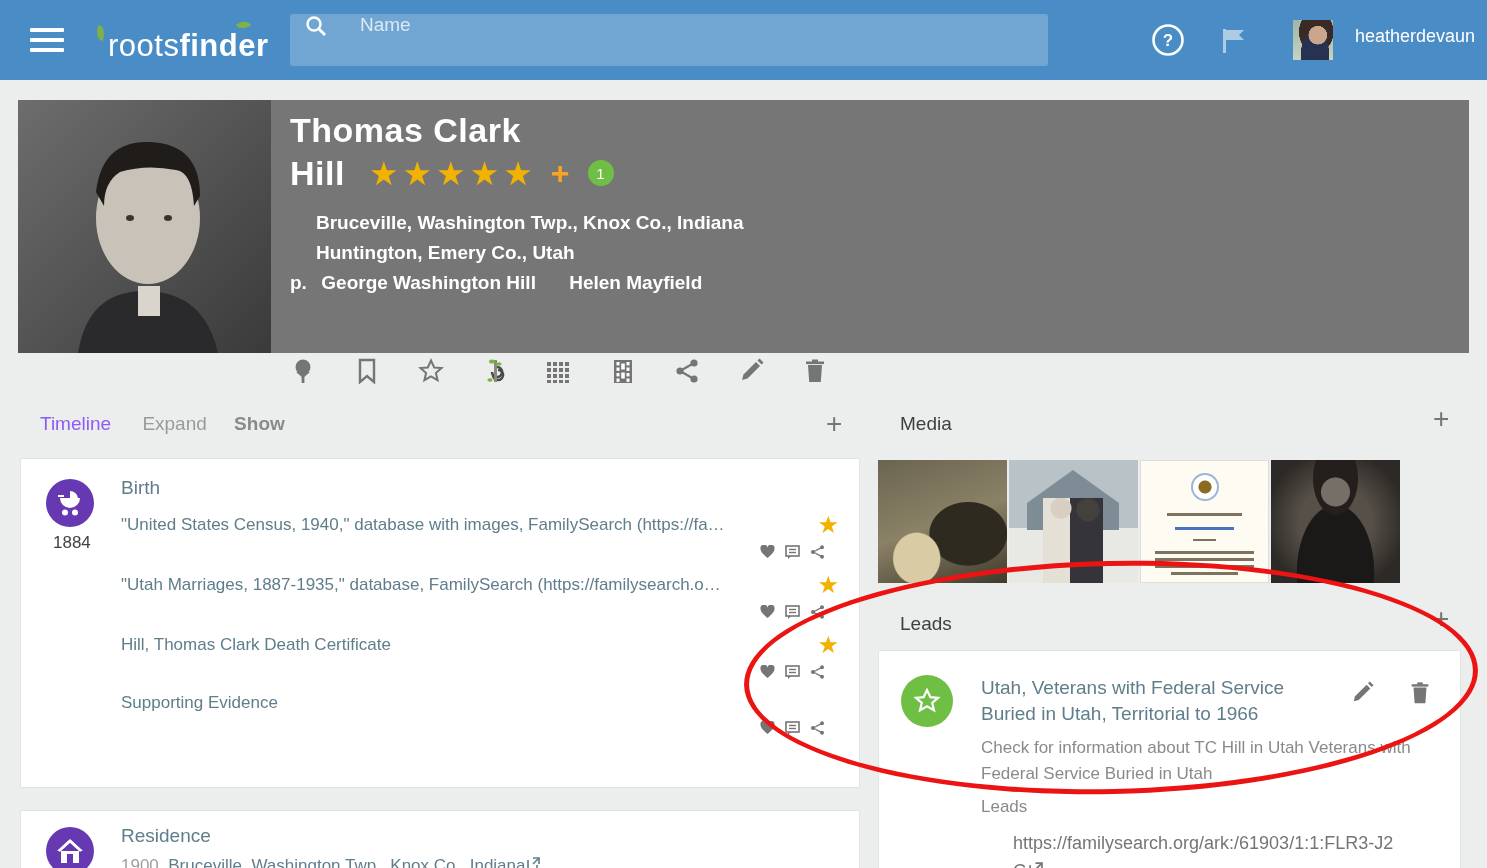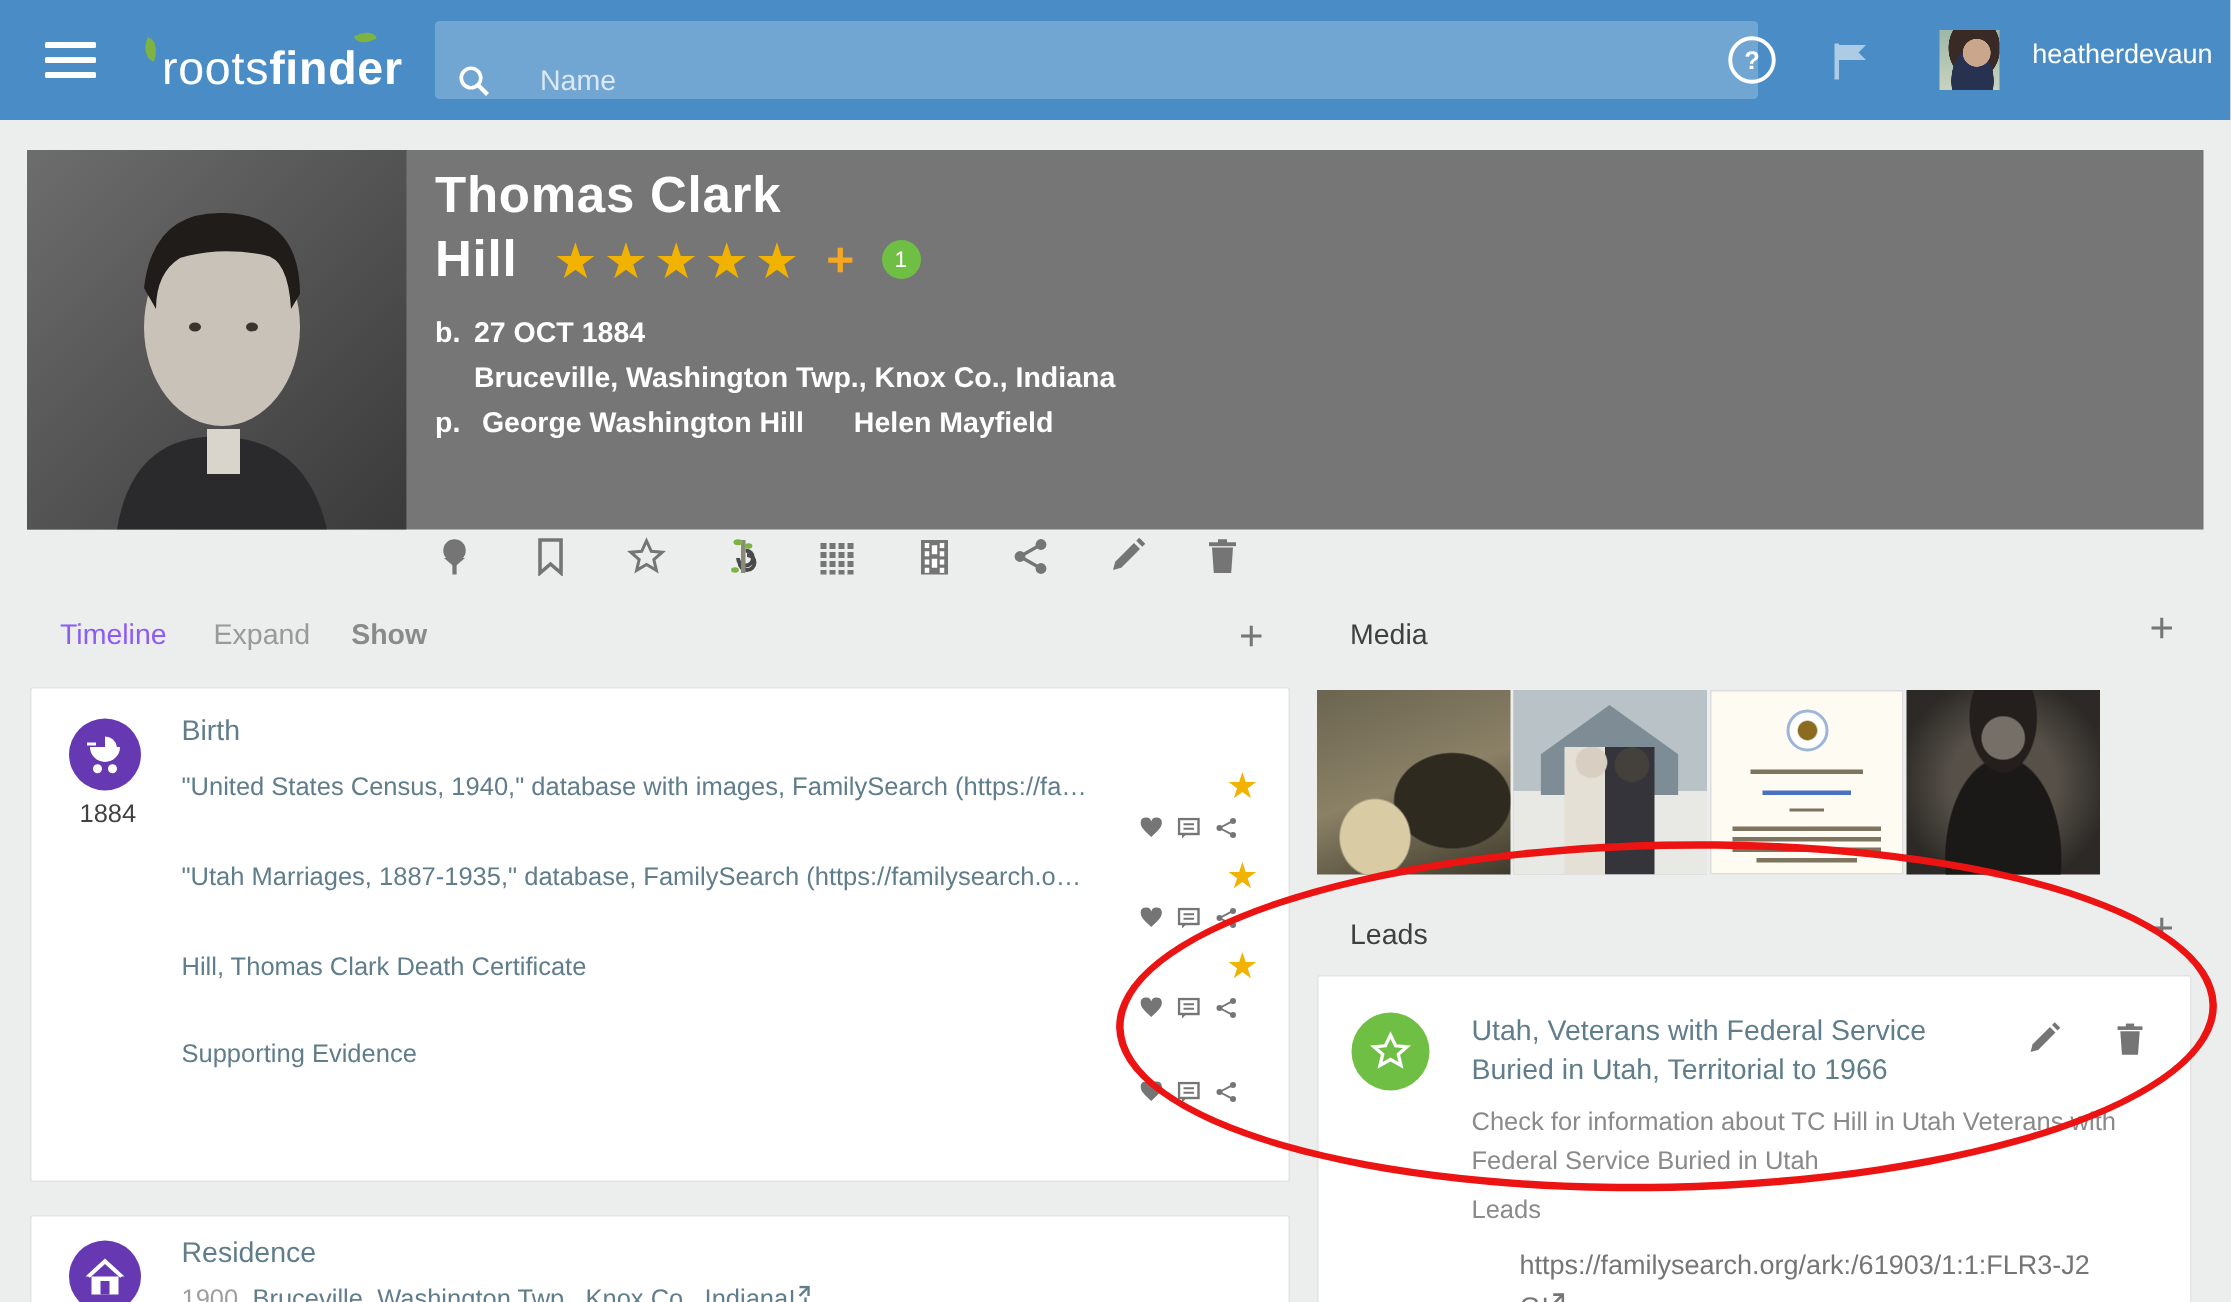--- a/index.html
+++ b/index.html
@@ -7,21 +7,21 @@
   body { font-family:"Liberation Sans", sans-serif; background:#eceded; position:relative; }
 
   
   .topbar { position:absolute; left:0; top:0; width:1487px; height:80px; background:var(--header-blue); display:flex; align-items:center; }
   .hamburger { width:34px; height:24px; margin-left:30px; display:flex; flex-direction:column; justify-content:space-between; cursor:pointer; }
   .hamburger span { display:block; height:4px; background:#fff; border-radius:1px; }
   .logo { margin-left:44px; color:#fff; font-size:31px; letter-spacing:.5px; position:relative; white-space:nowrap;margin-top:12px; }
   .logo .bold { font-weight:bold; }
   .logo .leaf1 { position:absolute; left:-12px; top:-2px; width:9px; height:14px; background:#7cb342; border-radius:0 90% 0 90%; transform:rotate(18deg); }
   .logo .leaf2 { position:absolute; left:129px; top:-7px; width:13px; height:8px; background:#7cb342; border-radius:0 90% 0 90%; transform:rotate(-28deg); }
-  .searchbar { position:absolute; left:290px; top:14px; width:882px; height:52px; background:rgba(255,255,255,.22); border-radius:3px; display:flex; align-items:flex-end; }
+  .searchbar { position:absolute; left:290px; top:14px; width:758px; height:52px; background:rgba(255,255,255,.22); border-radius:3px; display:flex; align-items:flex-start; }
   .searchbar svg { margin-left:14px; }
   .search-ph { color:#dce9f5; font-size:19px; margin-left:32px; }
   .help-btn { position:absolute; left:1151px; top:23px; cursor:pointer; }
   .flag-btn { position:absolute; left:1221px; top:27px; cursor:pointer; opacity:.55; }
   .avatar { position:absolute; left:1293px; top:20px; width:40px; height:40px; background:
       radial-gradient(circle at 62% 38%, #caa68d 0 26%, transparent 27%),
       radial-gradient(ellipse at 55% 85%, #26324f 0 45%, transparent 46%),
       radial-gradient(ellipse at 58% 30%, #3a2a26 0 52%, transparent 53%),
       linear-gradient(#9db7a8,#c8d3bd); }
   .username { position:absolute; right:12px; top:26px; color:#fff; font-size:18px; }
@@ -145,22 +145,22 @@
   </svg>
   <div class="pdata">
     <div class="pname">Thomas Clark</div>
     <div class="pname-row2">
       <span class="pname">Hill</span>
       <span class="stars">★★★★★</span>
       <span class="plus-star">+</span>
       <span class="badge">1</span>
     </div>
     <div class="vitals">
-      <div><span class="lbl">b.</span><span>27 OCT 1884</span></div>
       <div class="place">Bruceville, Washington Twp., Knox Co., Indiana</div>
+      <div class="place">Huntington, Emery Co., Utah</div>
       <div class="parents">
         <span class="lbl">p.</span>
         <span class="pname-link">George Washington Hill</span>
         <span class="pname-link">Helen Mayfield</span>
       </div>
     </div>
   </div>
 </div>
 
 <div class="toolbar">

